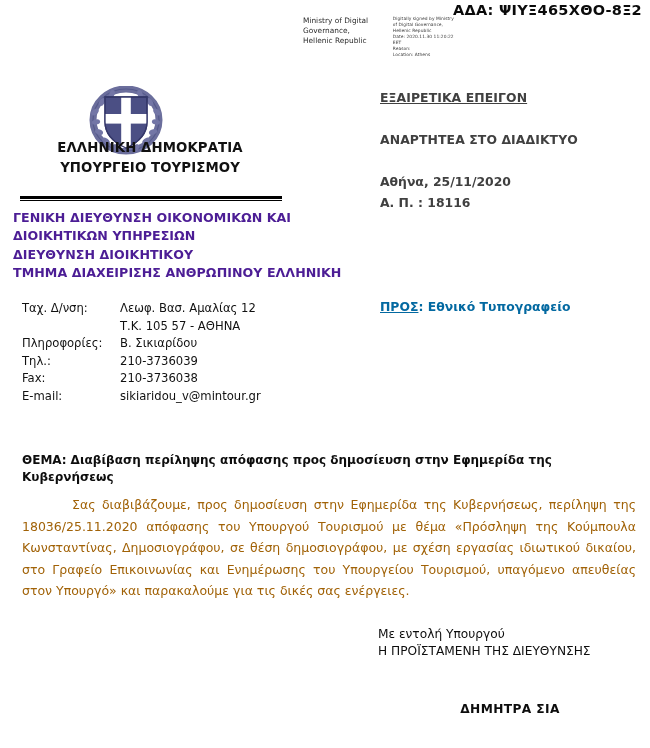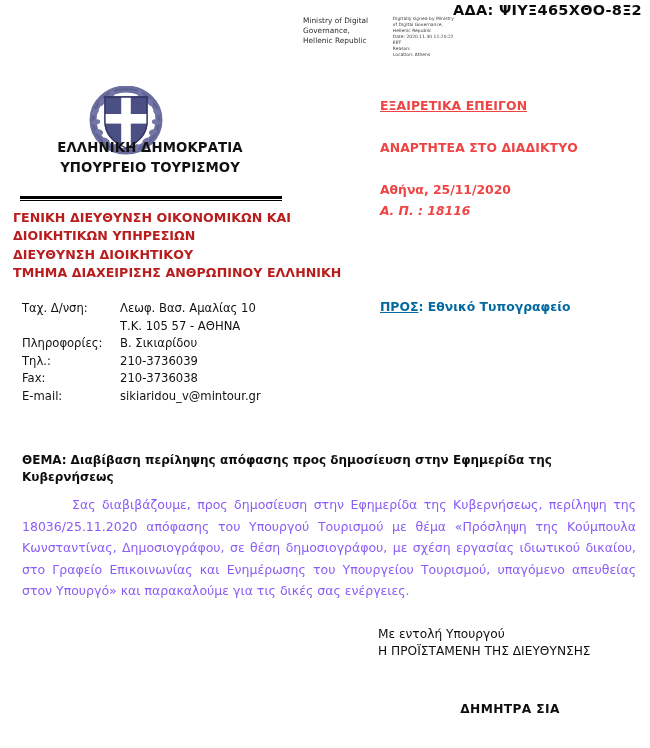--- a/index.html
+++ b/index.html
@@ -105,21 +105,21 @@
 
   .dept-block {
     position: absolute;
     left: 13px;
     top: 209px;
     width: 330px;
     font-weight: 700;
     font-size: 12.6px;
     line-height: 1.46;
     letter-spacing: 0.05px;
-    color: #b91c1c;
+    color: #4c1d95;
   }
 
   
   .contact {
     position: absolute;
     left: 22px;
     top: 300px;
     width: 300px;
     font-size: 11.6px;
     line-height: 1.52;
@@ -134,24 +134,24 @@
     flex: 0 0 98px;
   }
   .contact-value {
     flex: 1 1 auto;
   }
 
   
   .right-col {
     position: absolute;
     left: 380px;
-    top: 98px;
+    top: 90px;
     width: 265px;
     font-size: 12.4px;
-    color: #ef4444;
+    color: #404040;
   }
   .urgent {
     font-weight: 700;
     text-decoration: underline;
     letter-spacing: 0.1px;
     white-space: nowrap;
   }
   .publishable {
     font-weight: 700;
     margin-top: 27px;
@@ -160,21 +160,20 @@
   }
   .place-date {
     font-weight: 700;
     margin-top: 27px;
     white-space: nowrap;
   }
   .protocol {
     font-weight: 700;
     margin-top: 6px;
     white-space: nowrap;
-    font-style: italic;
   }
 
   .recipient {
     position: absolute;
     left: 380px;
     top: 299px;
     font-size: 12.4px;
     font-weight: 700;
     color: #0369a1;
     white-space: nowrap;
@@ -196,21 +195,21 @@
   
   .body-text {
     position: absolute;
     left: 22px;
     top: 494px;
     width: 614px;
     font-size: 12.5px;
     line-height: 1.72;
     text-align: justify;
     text-indent: 50px;
-    color: #8b5cf6;
+    color: #a16207;
   }
 
   
   .sign-block {
     position: absolute;
     left: 378px;
     top: 626px;
     width: 240px;
     font-size: 12.2px;
     font-weight: 400;
@@ -295,21 +294,21 @@
   <div class="dept-block">
     <div>ΓΕΝΙΚΗ ΔΙΕΥΘΥΝΣΗ ΟΙΚΟΝΟΜΙΚΩΝ ΚΑΙ</div>
     <div>ΔΙΟΙΚΗΤΙΚΩΝ ΥΠΗΡΕΣΙΩΝ</div>
     <div>ΔΙΕΥΘΥΝΣΗ ΔΙΟΙΚΗΤΙΚΟΥ</div>
     <div>ΤΜΗΜΑ ΔΙΑΧΕΙΡΙΣΗΣ ΑΝΘΡΩΠΙΝΟΥ ΕΛΛΗΝΙΚΗ</div>
   </div>
 
   <div class="contact">
     <div class="contact-row">
       <div class="contact-label">Ταχ. Δ/νση:</div>
-      <div class="contact-value">Λεωφ. Βασ. Αμαλίας 10</div>
+      <div class="contact-value">Λεωφ. Βασ. Αμαλίας 12</div>
     </div>
     <div class="contact-row">
       <div class="contact-label"></div>
       <div class="contact-value">Τ.Κ. 105 57 - ΑΘΗΝΑ</div>
     </div>
     <div class="contact-row">
       <div class="contact-label">Πληροφορίες:</div>
       <div class="contact-value">Β. Σικιαρίδου</div>
     </div>
     <div class="contact-row">

